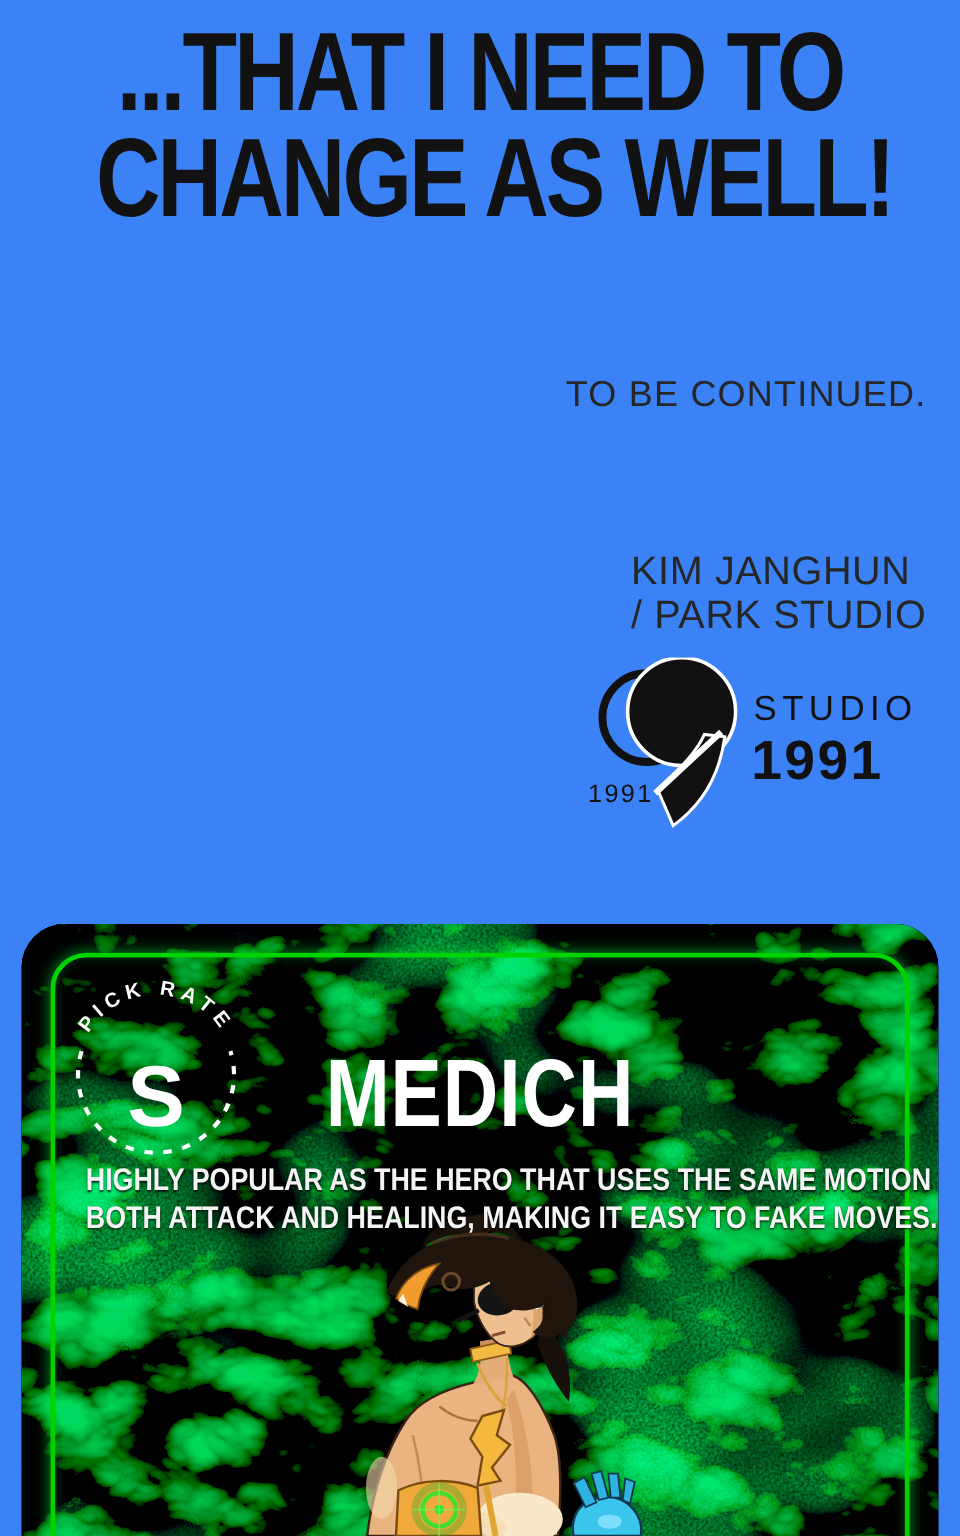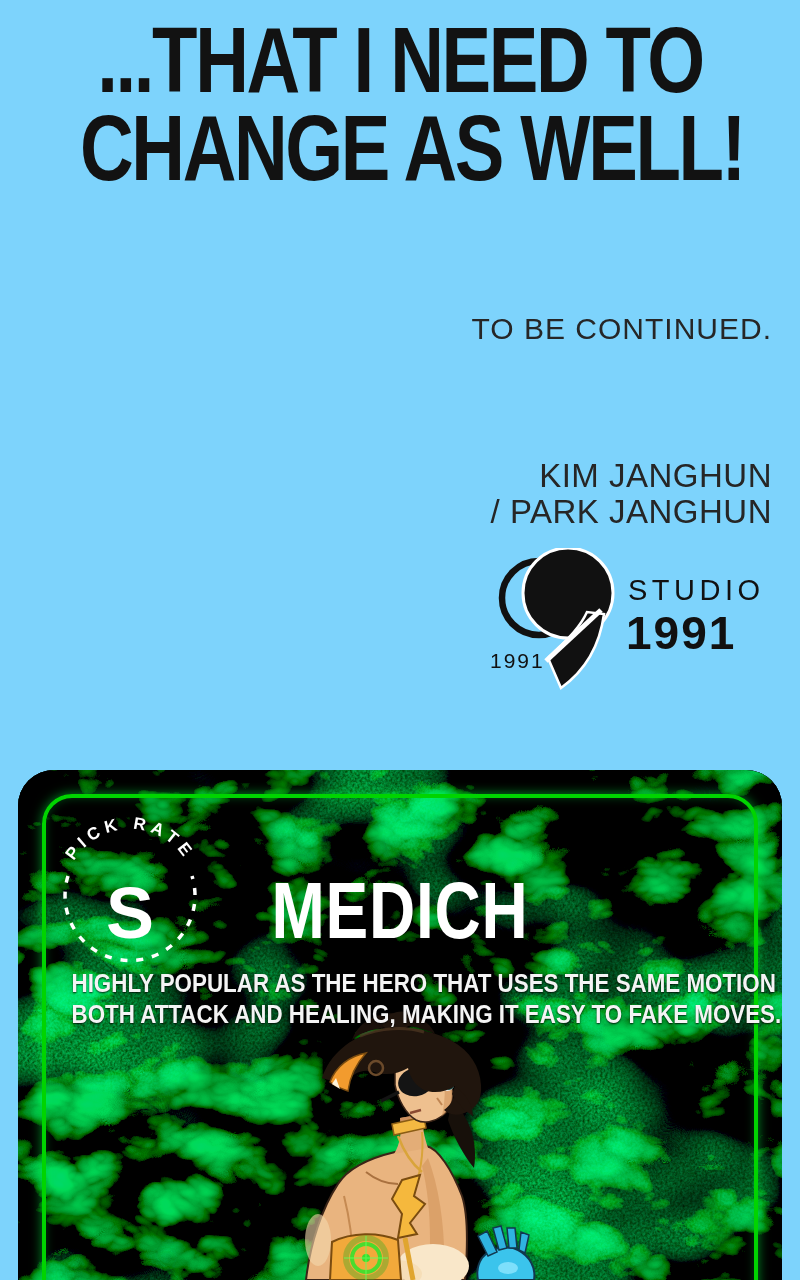--- a/index.html
+++ b/index.html
@@ -1,29 +1,29 @@
 <!DOCTYPE html>
 <html><head>
 <meta charset="utf-8">
 <style>
   html,body{margin:0;padding:0;background:#ffffff;}
-  .page{position:relative;width:800px;height:1280px;background:#7dd3fc;overflow:hidden;
+  .page{position:relative;width:800px;height:1280px;background:#3b82f6;overflow:hidden;
         font-family:"Liberation Sans",sans-serif;}
 
   
   .headline{position:absolute;top:16px;left:0;right:0;text-align:center;
     font-weight:bold;color:#121212;font-size:93px;line-height:.95;letter-spacing:-3px;
     transform:scaleX(.8);transform-origin:50% 0;white-space:nowrap;}
 
   
   .continued{position:absolute;top:312px;right:28px;font-size:30px;color:#262626;
     letter-spacing:1px;font-weight:normal;}
 
   
-  .credits{position:absolute;top:458px;right:28px;text-align:right;font-size:33px;
+  .credits{position:absolute;top:458px;right:28px;font-size:33px;
     color:#262626;line-height:1.08;letter-spacing:.5px;}
 
   
   .studio-logo{position:absolute;top:548px;right:28px;width:290px;height:142px;}
   .studio-logo text{font-family:"Liberation Sans",sans-serif;}
 
   
   .card{position:absolute;left:18px;top:770px;width:764px;height:510px;
     background:#050705;border-radius:36px 36px 0 0;overflow:hidden;}
   .card-texture{position:absolute;left:0;top:0;width:764px;height:510px;}
@@ -54,21 +54,21 @@
 
   <div class="headline">
     <div>...THAT I NEED TO</div>
     <div>CHANGE AS WELL!</div>
   </div>
 
   <div class="continued">TO BE CONTINUED.</div>
 
   <div class="credits">
     <div>KIM JANGHUN</div>
-    <div>/ PARK JANGHUN</div>
+    <div>/ PARK STUDIO</div>
   </div>
 
   <svg class="studio-logo" viewBox="0 0 290 142">
     <circle cx="57" cy="50" r="37" fill="none" stroke="#111111" stroke-width="6.5"></circle>
     <circle cx="86" cy="45" r="45" fill="#111111" stroke="#ffffff" stroke-width="3"></circle>
     <path d="M 122 66 C 118 96 104 122 79 140 L 66 110 C 80 96 97 82 105 64 Z" fill="#111111" stroke="#ffffff" stroke-width="2.5"></path>
     <line x1="64" y1="113" x2="119" y2="62" stroke="#ffffff" stroke-width="5"></line>
     <text x="8" y="120" font-size="21" letter-spacing="2" fill="#111111">1991</text>
     <text x="146" y="52" font-size="29" letter-spacing="4.5" fill="#111111">STUDIO</text>
     <text x="144" y="101" font-size="46" font-weight="bold" letter-spacing="2" fill="#111111">1991</text>

